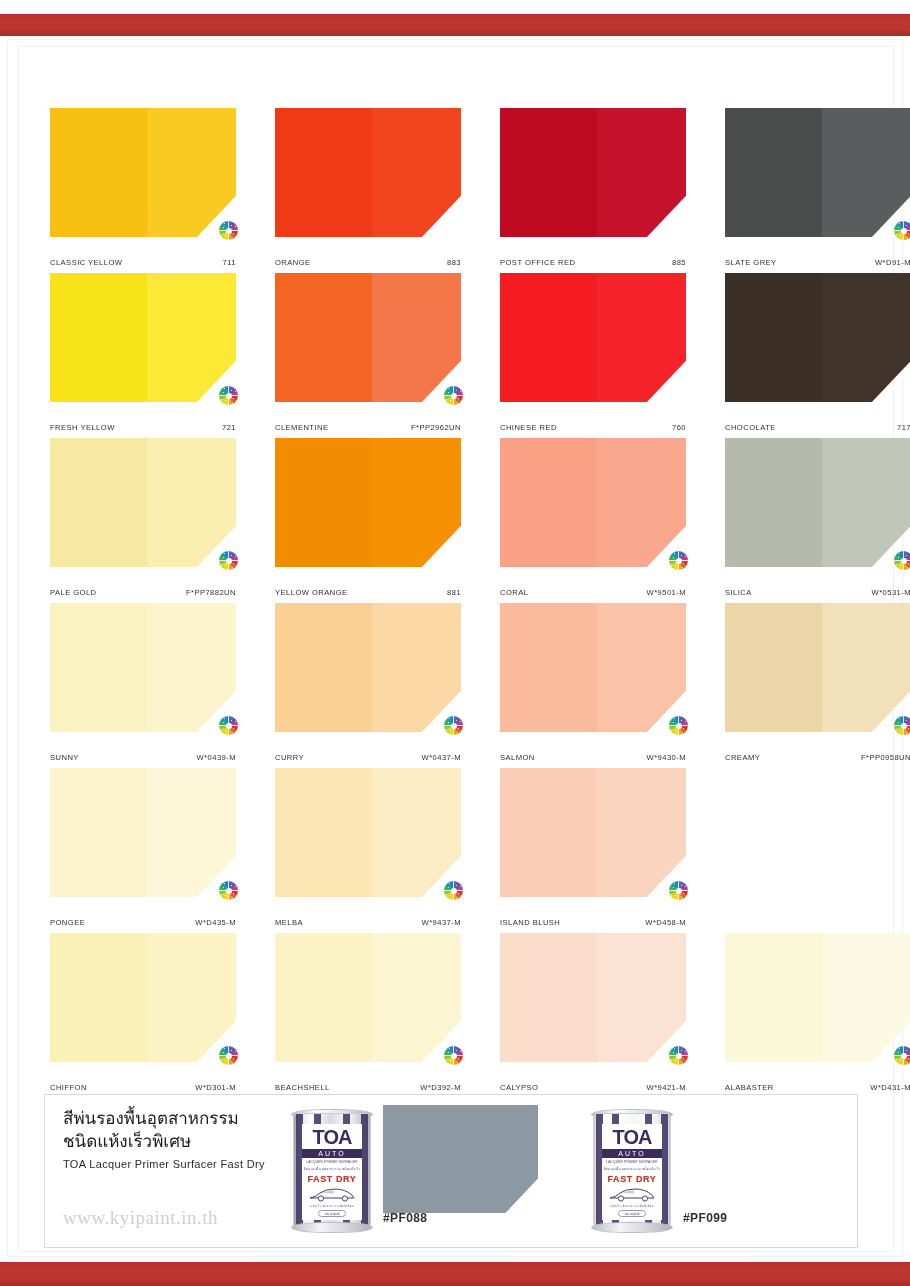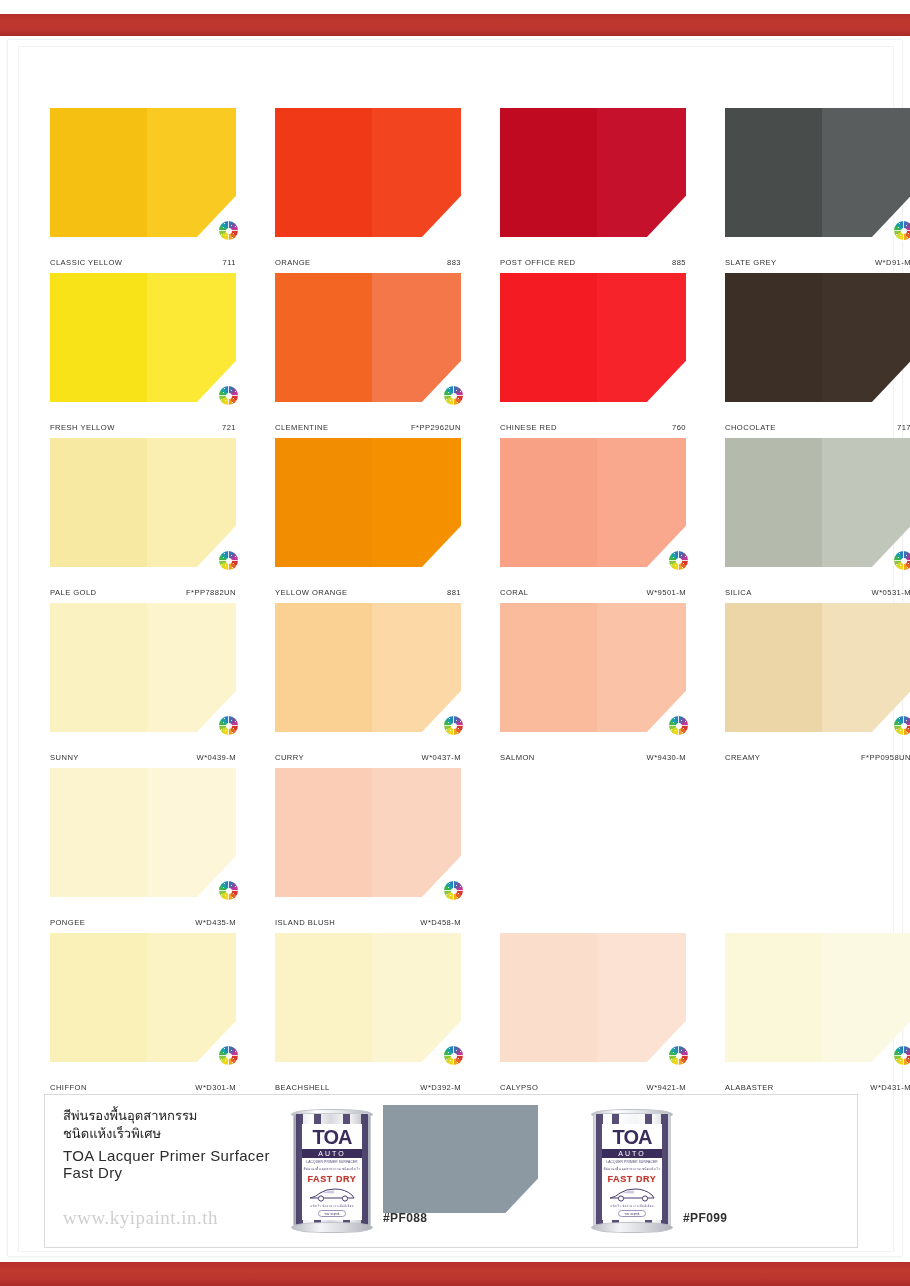--- a/index.html
+++ b/index.html
@@ -121,28 +121,28 @@
     left:44px;top:1094px;
     width:812px;height:152px;
     background:#ffffff;
     border:1px solid #d9d9d9;
   }
   .banner-text{
     position:absolute;left:18px;top:12px;width:230px;
   }
   .thai-line{
     font-family:"DejaVu Sans", sans-serif;
-    font-size:13px;
+    font-size:17px;
     color:#1b1b1b;
     line-height:1.35;
     white-space:nowrap;
   }
   .eng-line{
     margin-top:5px;
-    font-size:15px;
+    font-size:11px;
     letter-spacing:.35px;
     color:#2b2b2b;
   }
   .watermark{
     position:absolute;left:18px;top:112px;
     font-family:"Liberation Serif", serif;
     font-size:19px;
     color:#cfcfcf;
     letter-spacing:.5px;
   }
@@ -485,20 +485,33 @@
           <div class="chip-wrap">
             <div class="chip">
               <div class="half left" style="background: rgb(252, 244, 207);"></div>
               <div class="half right" style="background: rgb(253, 246, 216);"></div>
             </div>
             <div class="pinwheel"></div>
           </div>
           <div class="caption">
             <span class="cap-name">PONGEE</span>
             <span class="cap-code">W*D435-M</span>
+          </div>
+        </div>
+        <div class="swatch">
+          <div class="chip-wrap">
+            <div class="chip">
+              <div class="half left" style="background: rgb(251, 230, 180);"></div>
+              <div class="half right" style="background: rgb(252, 236, 196);"></div>
+            </div>
+            <div class="pinwheel"></div>
+          </div>
+          <div class="caption">
+            <span class="cap-name">MELBA</span>
+            <span class="cap-code">W*9437-M</span>
           </div>
         </div>
         <div class="swatch">
           <div class="chip-wrap">
             <div class="chip">
               <div class="half left" style="background: rgb(251, 205, 182);"></div>
               <div class="half right" style="background: rgb(251, 212, 192);"></div>
             </div>
             <div class="pinwheel"></div>
           </div>

